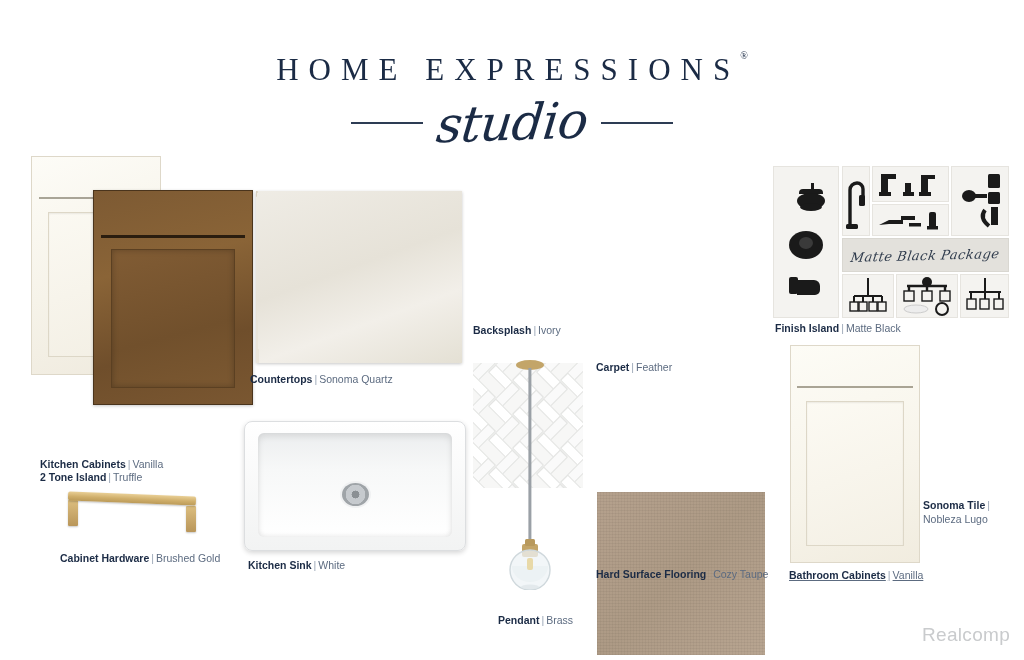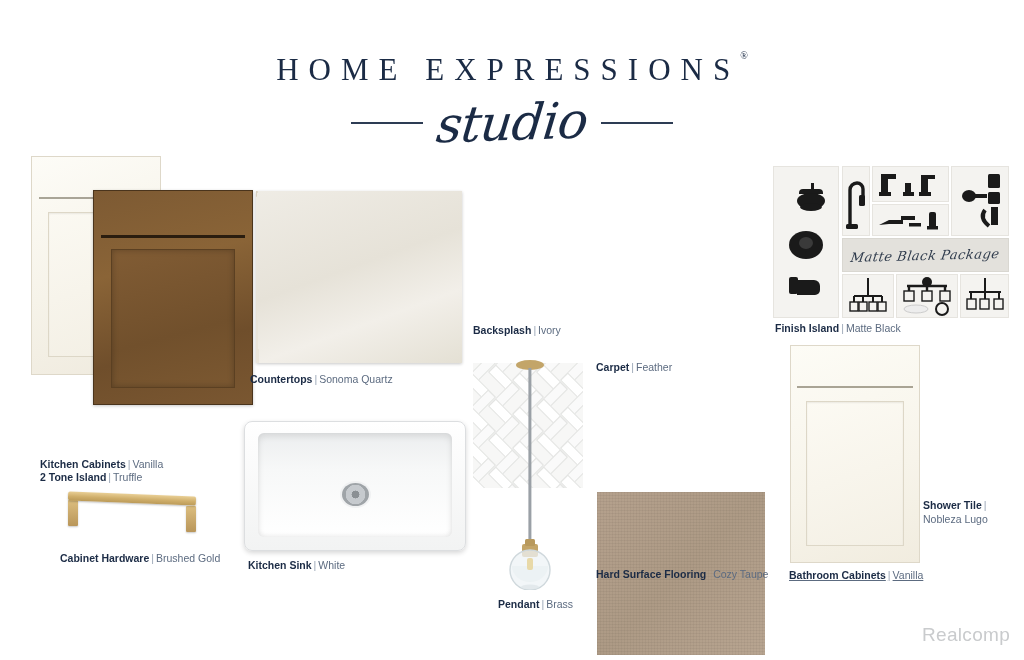--- a/index.html
+++ b/index.html
@@ -307,21 +307,21 @@
       <ellipse cx="30" cy="7" rx="14" ry="5" fill="#c3a569"></ellipse>
       <rect x="28.4" y="10" width="3" height="182" fill="#9aa0a6"></rect>
       <rect x="22" y="186" width="16" height="13" rx="2" fill="#c3a569"></rect>
       <rect x="25" y="181" width="10" height="7" rx="1.5" fill="#b8995d"></rect>
       <circle cx="30" cy="212" r="20" fill="#eef3f5" fill-opacity="0.75" stroke="#cfd8dc" stroke-width="1.4"></circle>
       <path d="M12 208 a18 16 0 0 0 36 0" fill="#e6edf0" fill-opacity="0.5"></path>
       <rect x="27" y="200" width="6" height="12" rx="2" fill="#e8d9a8"></rect>
       <ellipse cx="30" cy="229" rx="9" ry="2.5" fill="#dfe6e9" fill-opacity="0.8"></ellipse>
     </svg>
   </div>
-  <div class="item cap" id="pendant-cap" style="left:498px;top:598px;"><b>Pendant</b><span class="sep">|</span><span>Brass</span></div>
+  <div class="item cap" id="pendant-cap" style="left:498px;top:614px;"><b>Pendant</b><span class="sep">|</span><span>Brass</span></div>
 
   <div class="item sw" id="carpet">
     <div class="carpet-sw"></div>
   </div>
   <div class="item cap" id="carpet-cap"><b>Carpet</b><span class="sep">|</span><span>Feather</span></div>
 
   <div class="item cap" id="flooring-cap"><b>Hard Surface Flooring</b><span class="sep"></span>&nbsp;<span>Cozy Taupe</span></div>
 
   <div class="item" id="finish">
     <div class="fin-grid">
@@ -431,17 +431,17 @@
   <div class="item cap" id="finish-cap"><b>Finish Island</b><span class="sep">|</span><span>Matte Black</span></div>
 
   <div class="item" id="bathcab">
     <div class="door-bath">
       <div class="rail"></div>
       <div class="panel"></div>
     </div>
   </div>
   <div class="item cap" id="bathcab-cap"><b>Bathroom Cabinets</b><span class="sep">|</span><span>Vanilla</span></div>
 
-  <div class="item cap wrap" id="showertile-cap"><b>Shower Tile</b><span class="sep">|</span><br><span>Nobleza Lugo</span></div>
+  <div class="item cap wrap" id="showertile-cap"><b>Sonoma Tile</b><span class="sep">|</span><br><span>Nobleza Lugo</span></div>
 
   <div id="watermark">Realcomp</div>
 
 </div>
 
 </body></html>

